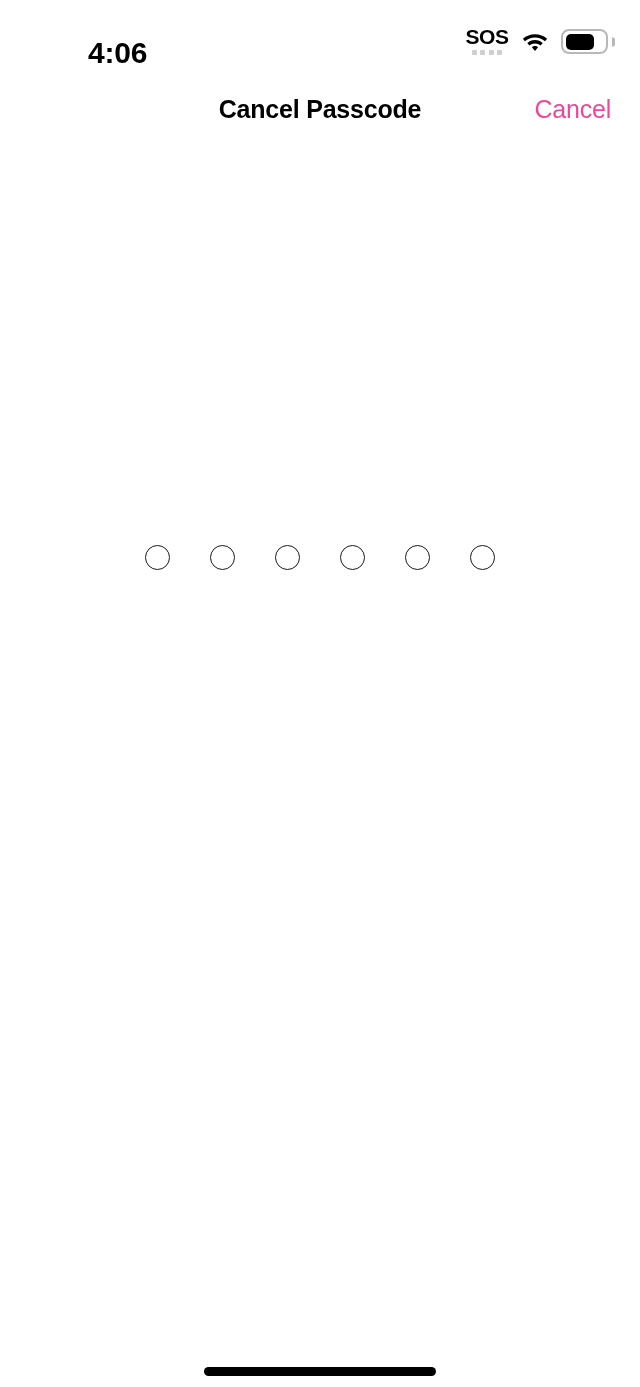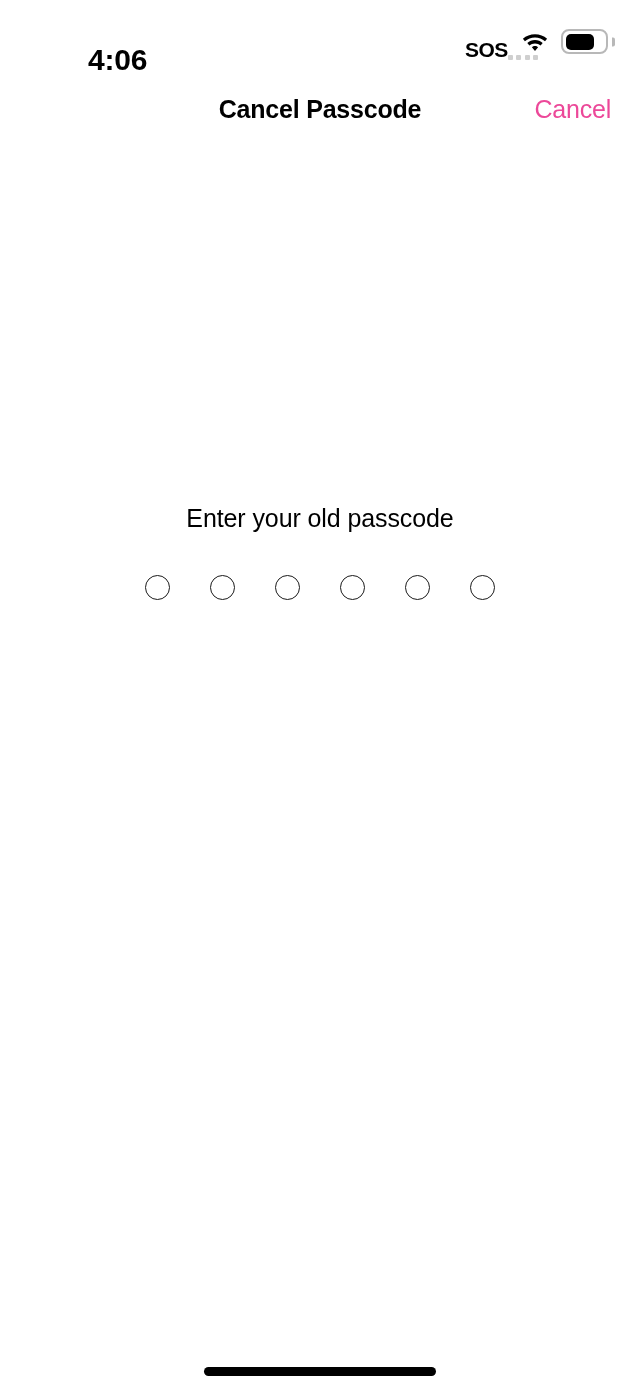--- a/index.html
+++ b/index.html
@@ -26,43 +26,43 @@
 
   
   .status-bar {
     position: relative;
     height: 88px;
     flex: 0 0 88px;
   }
   .status-time {
     position: absolute;
     left: 88px;
-    top: 42px;
+    top: 35px;
     font-size: 30px;
     font-weight: bold;
     color: #000000;
     letter-spacing: -0.2px;
     line-height: 36px;
   }
   .status-right {
     position: absolute;
     right: 29px;
     top: 26px;
     display: flex;
     align-items: center;
     gap: 12px;
     height: 34px;
   }
 
   
   .sos-block {
     position: relative;
     display: flex;
-    flex-direction: row;
-    align-items: flex-end;
+    flex-direction: column;
+    align-items: center;
     justify-content: flex-start;
     height: 34px;
     width: 44px;
   }
   .sos-text {
     font-size: 21px;
     font-weight: bold;
     color: #000000;
     letter-spacing: -0.5px;
     line-height: 21px;
@@ -247,21 +247,20 @@
     </div>
   </div>
 
   <div class="nav-bar">
     <div class="nav-title">Cancel Passcode</div>
     <button class="nav-cancel" style="color: #ec4899;">Cancel</button>
   </div>
 
   <div class="content">
     <div class="passcode-block">
-      <p class="passcode-prompt">Enter your old passcode</p>
       <div class="passcode-dots">
           <span class="passcode-dot" style="border-color: rgb(26, 26, 26);"></span>
           <span class="passcode-dot" style="border-color: rgb(26, 26, 26);"></span>
           <span class="passcode-dot" style="border-color: rgb(26, 26, 26);"></span>
           <span class="passcode-dot" style="border-color: rgb(26, 26, 26);"></span>
           <span class="passcode-dot" style="border-color: rgb(26, 26, 26);"></span>
           <span class="passcode-dot" style="border-color: rgb(26, 26, 26);"></span>
         </div>
     </div>
   </div>

